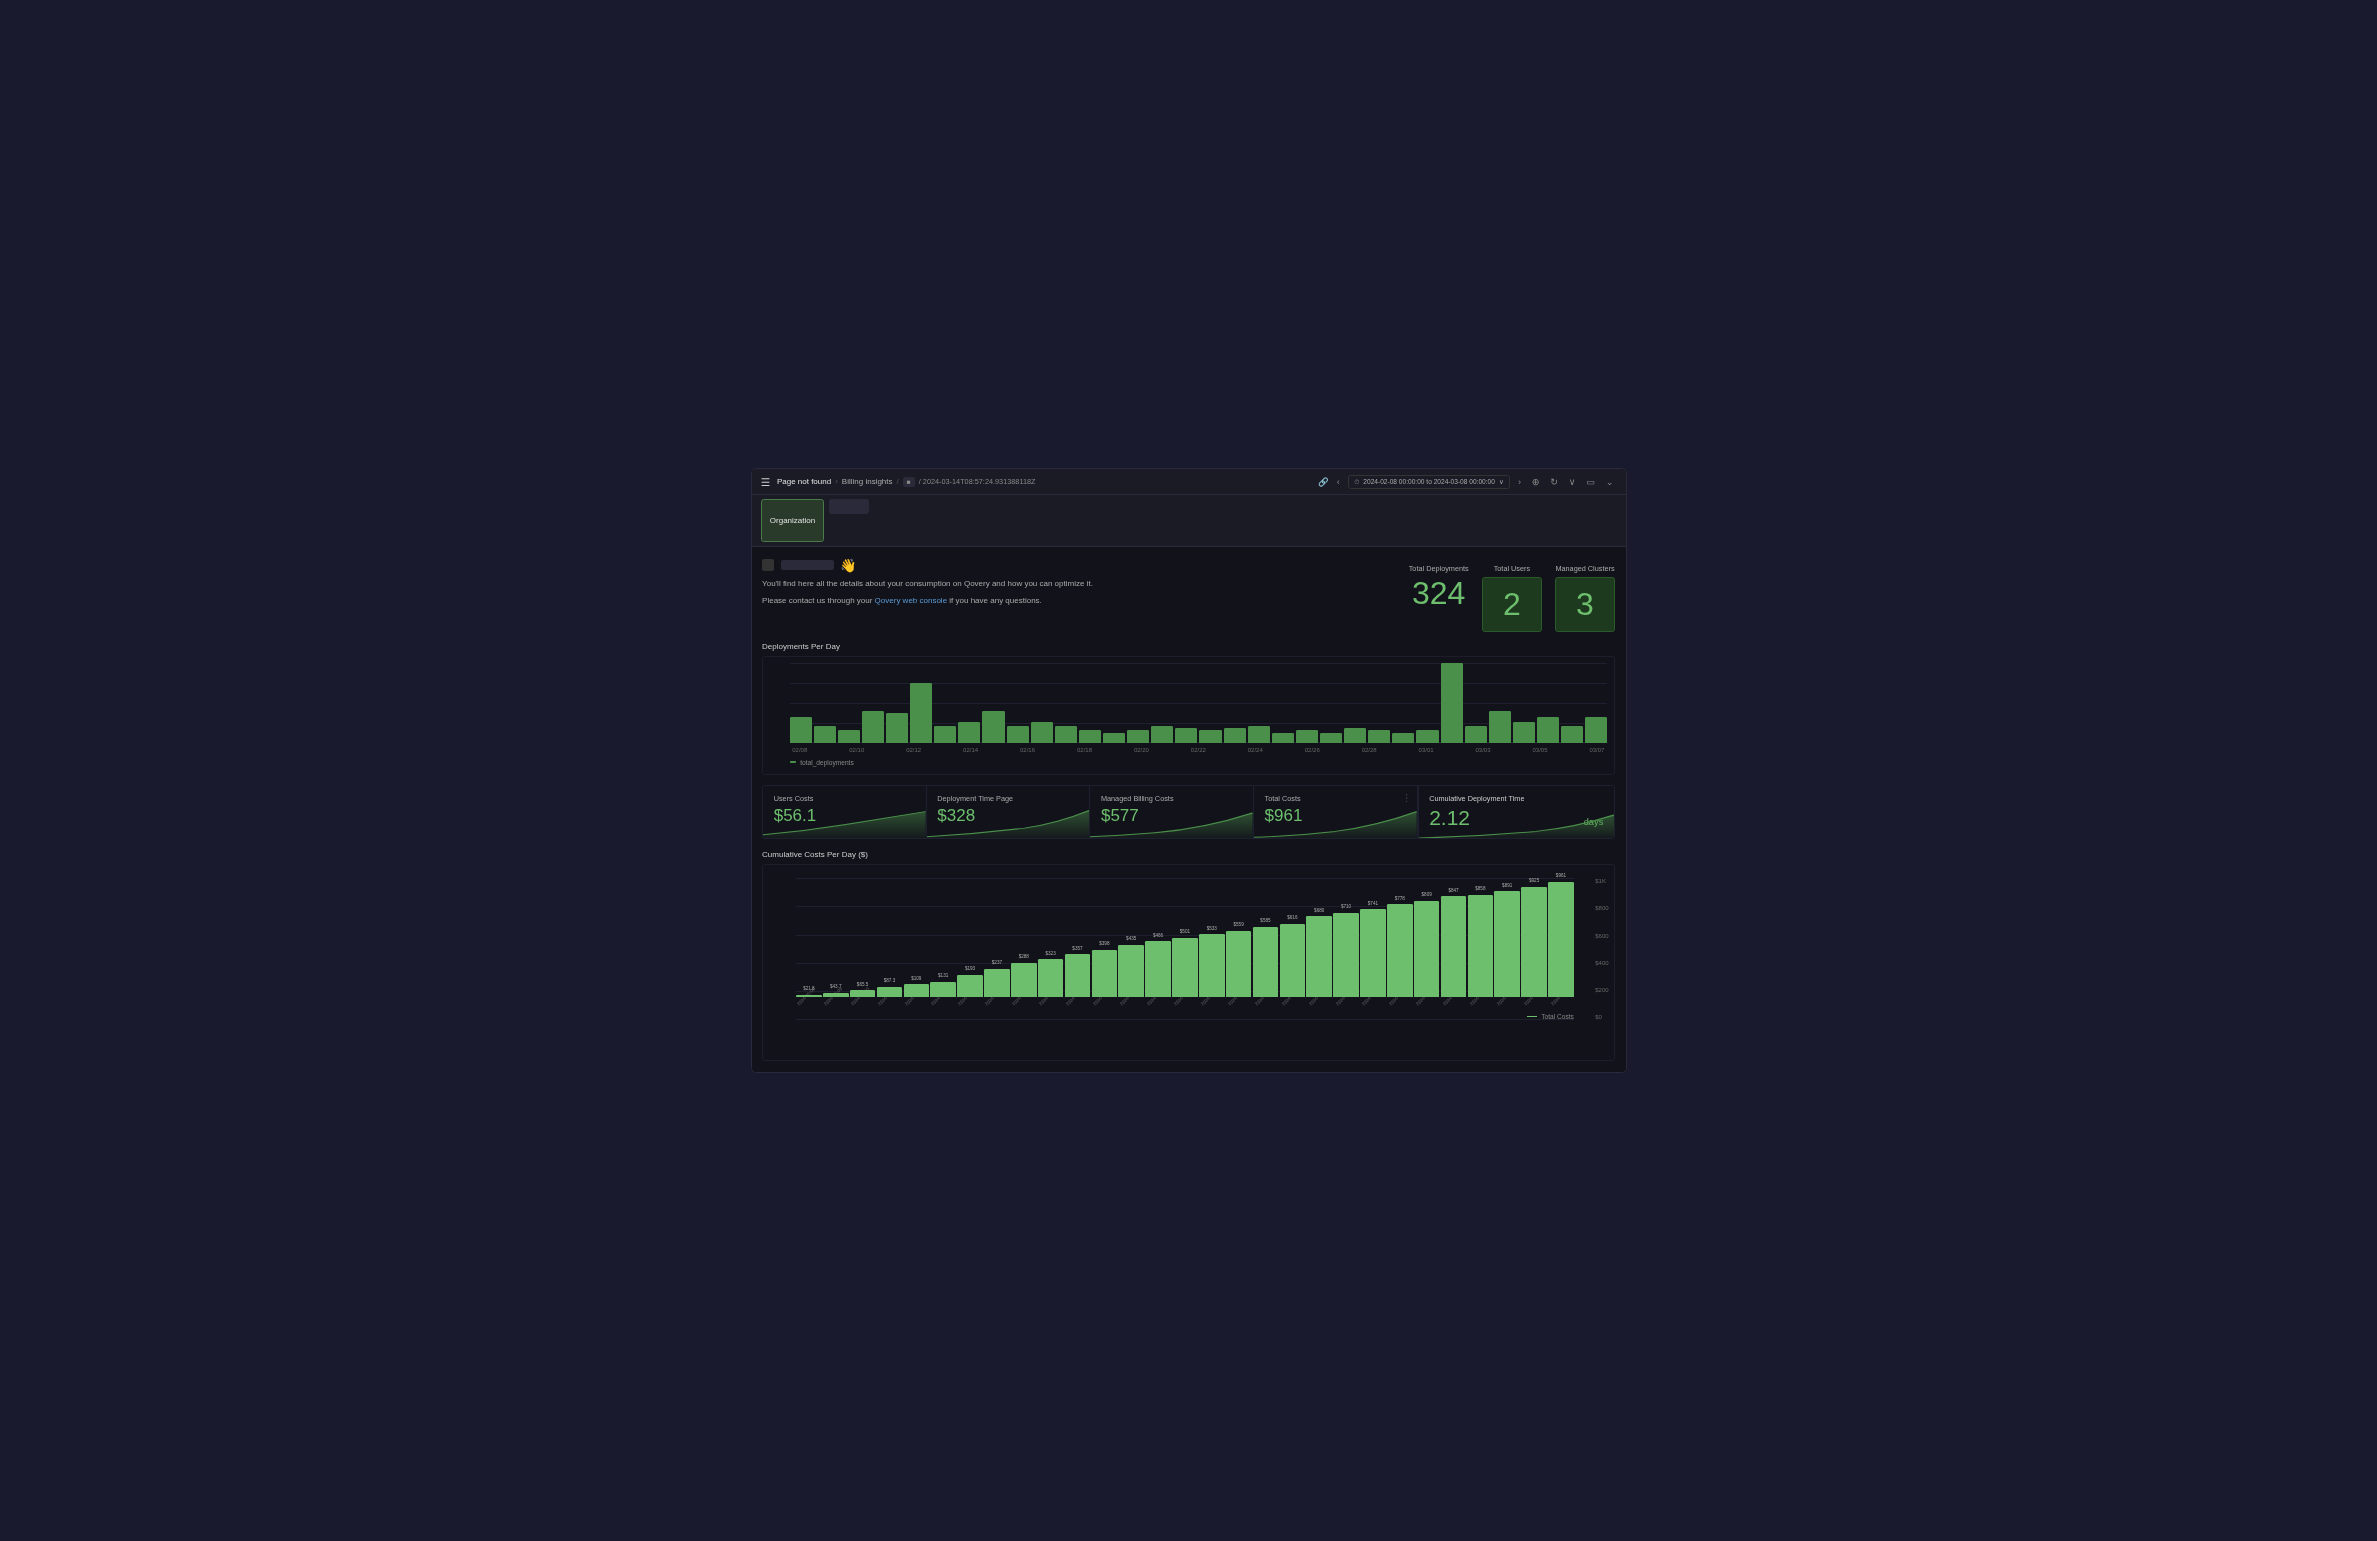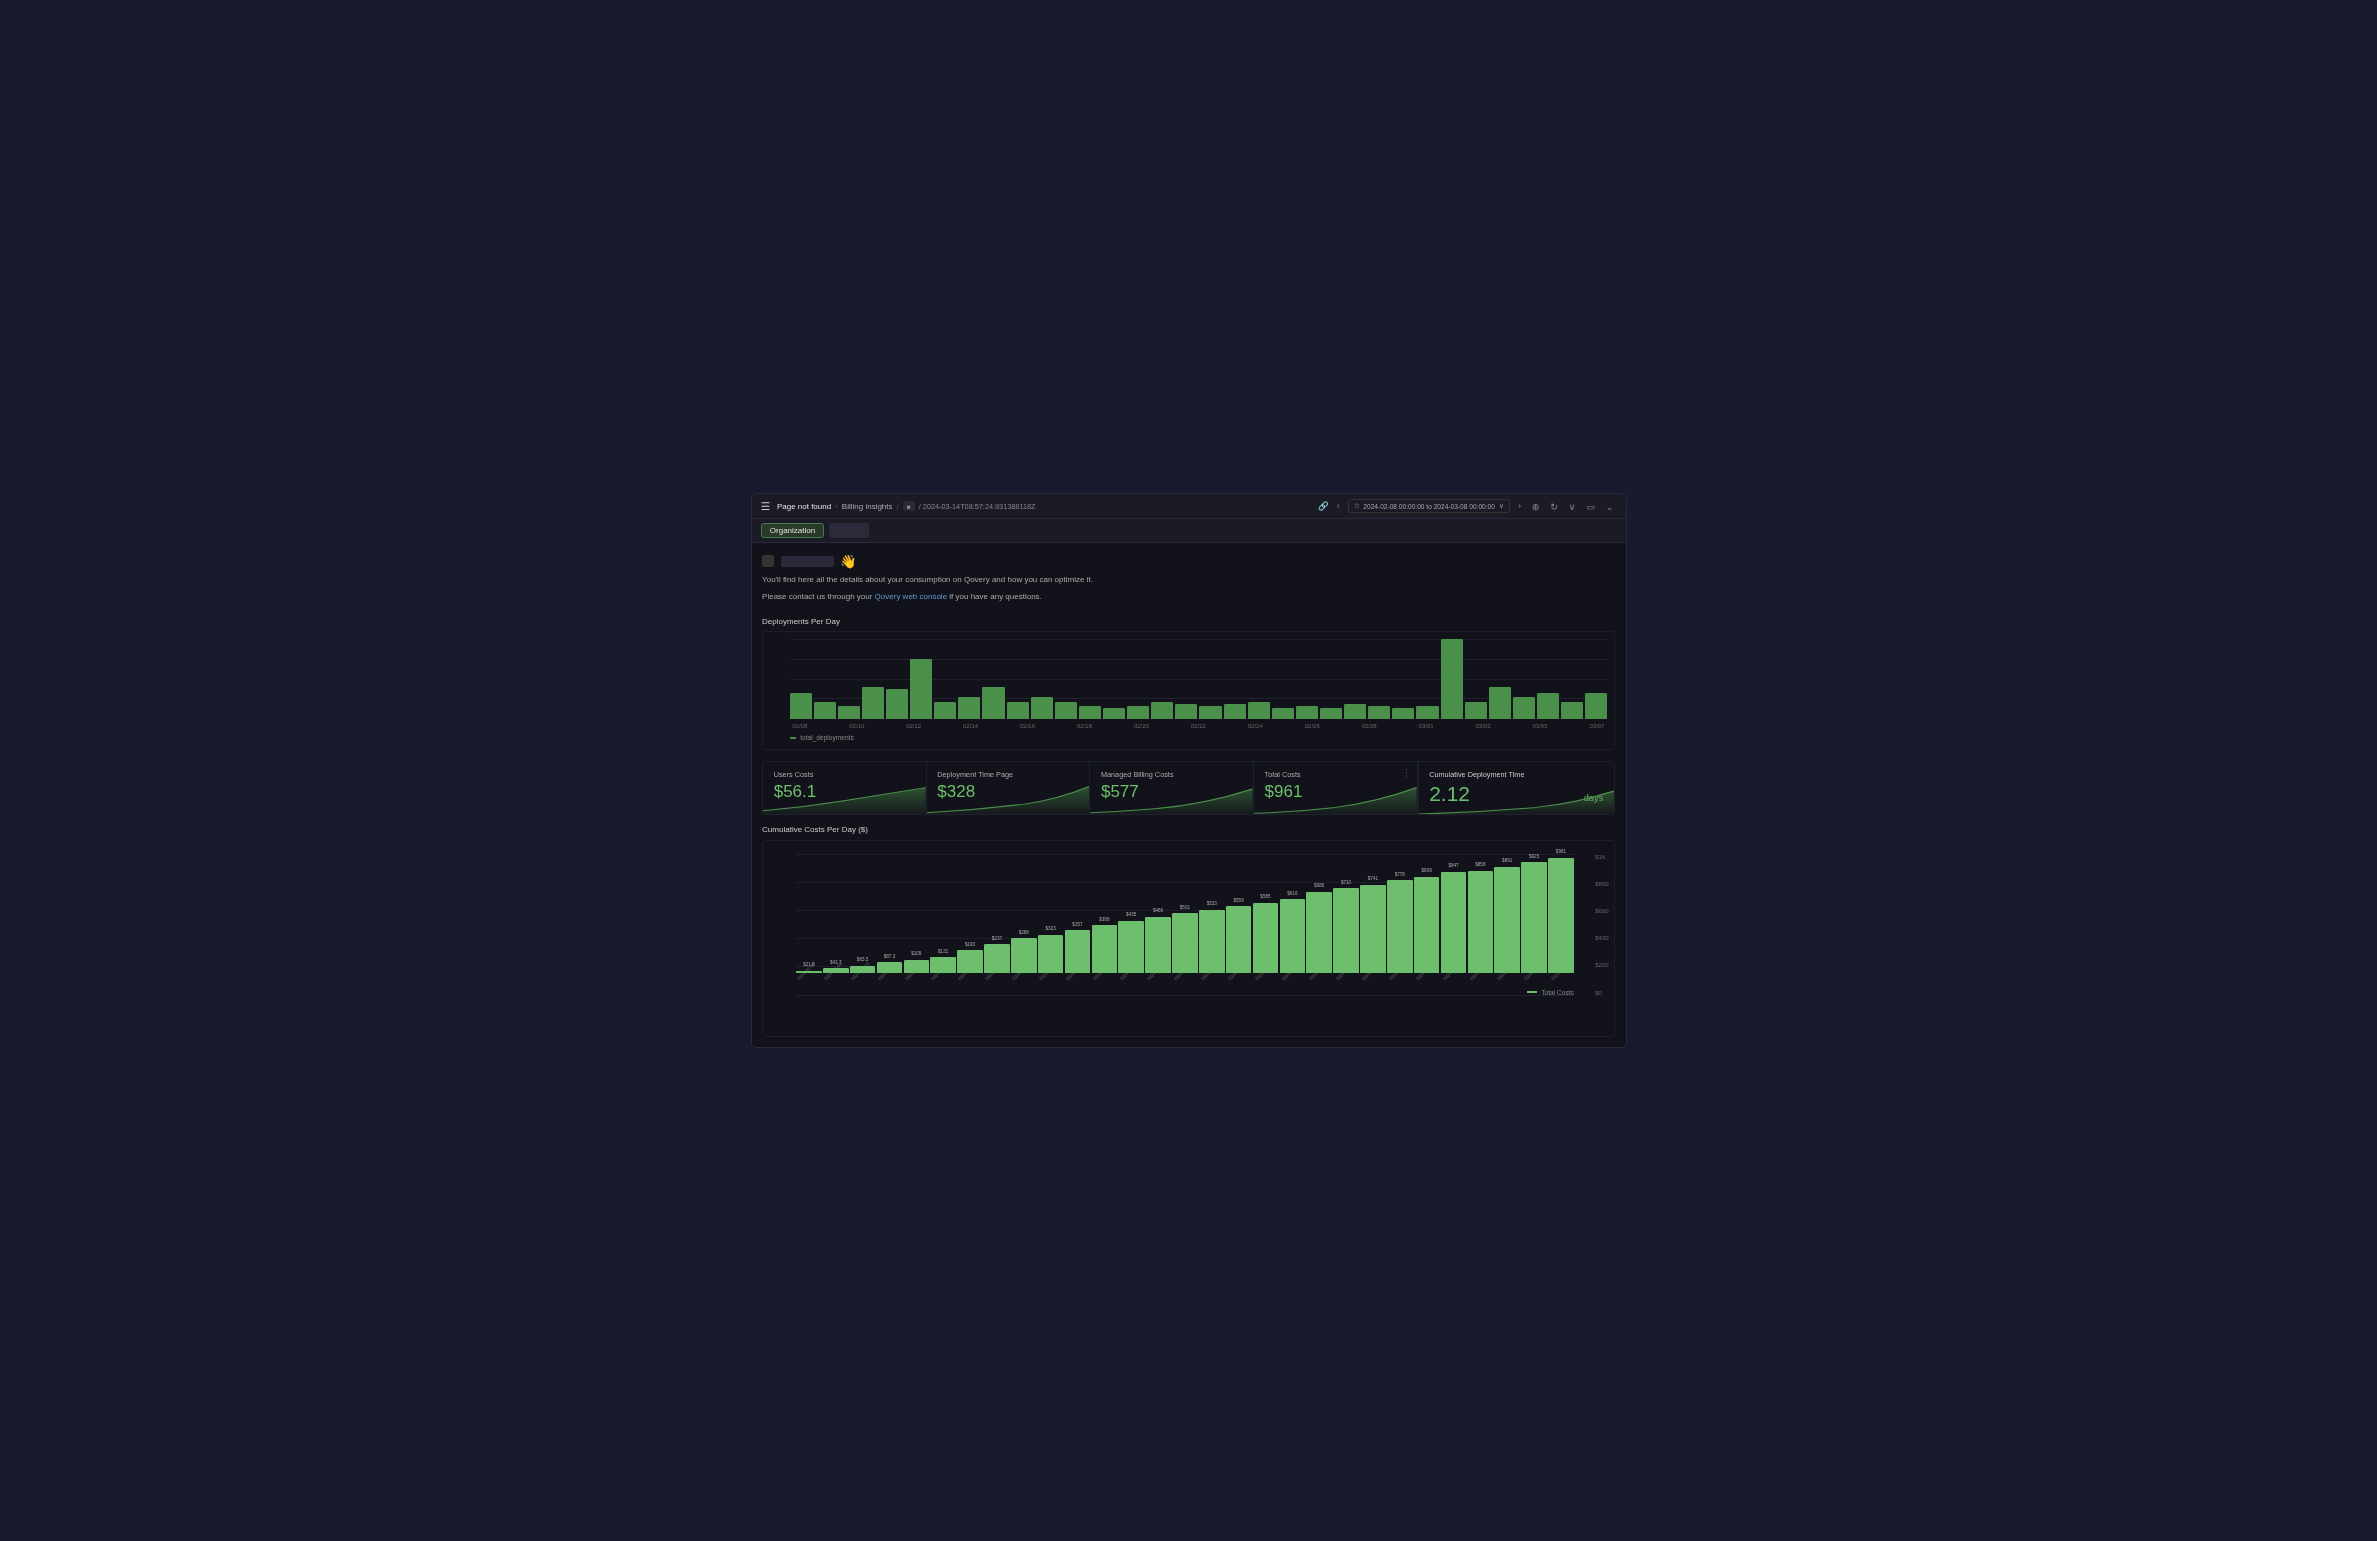--- a/index.html
+++ b/index.html
@@ -57,21 +57,21 @@
     .header-icon-btn { color: #888; cursor: pointer; font-size: 9.3px; padding: 1.3px 2.7px; }
     
     .tabs {
       background: #1a1b25;
       border-bottom: 0.7px solid #2a2a3a;
       padding: 4px 9.3px;
       display: flex;
       gap: 5.3px;
     }
     .tab {
-      padding: 2px 8px;
+      padding: 16px 8px;
       border-radius: 2.7px;
       font-size: 8px;
       cursor: pointer;
       background: transparent;
       border: 0.7px solid transparent;
       color: #aaa;
     }
     .tab.active {
       background: #2a3a2a;
       border-color: #4a7a4a;
@@ -243,20 +243,34 @@
           <div class="org-icon"></div>
           <div class="org-name"></div>
           <span class="wave-emoji">👋</span>
         </div>
         <p class="description">You'll find here all the details about your consumption on Qovery and how you can optimize it.</p>
         <p class="description">
           <span>Please contact us through your </span>
           <a href="#">Qovery web console</a>
           <span> if you have any questions.</span>
         </p>
+      </div>
+      <div style="display:flex; gap:13.3px; align-items:flex-start; padding-top:6.6px;">
+        <div class="metric-card">
+          <div class="metric-label">Total Deployments</div>
+          <div class="metric-value">324</div>
+        </div>
+        <div class="metric-card">
+          <div class="metric-label">Total Users</div>
+          <div class="metric-value-box">2</div>
+        </div>
+        <div class="metric-card">
+          <div class="metric-label">Managed Clusters</div>
+          <div class="metric-value-box">3</div>
+        </div>
       </div>
     </div>
 
     <div class="chart-section">
       <div class="chart-title">Deployments Per Day</div>
       <div class="bar-chart-container">
 
         <div class="bar-chart-area" id="deployments-bars">
           <div class="bar-chart-gridlines">
             <div class="gridline"></div>

